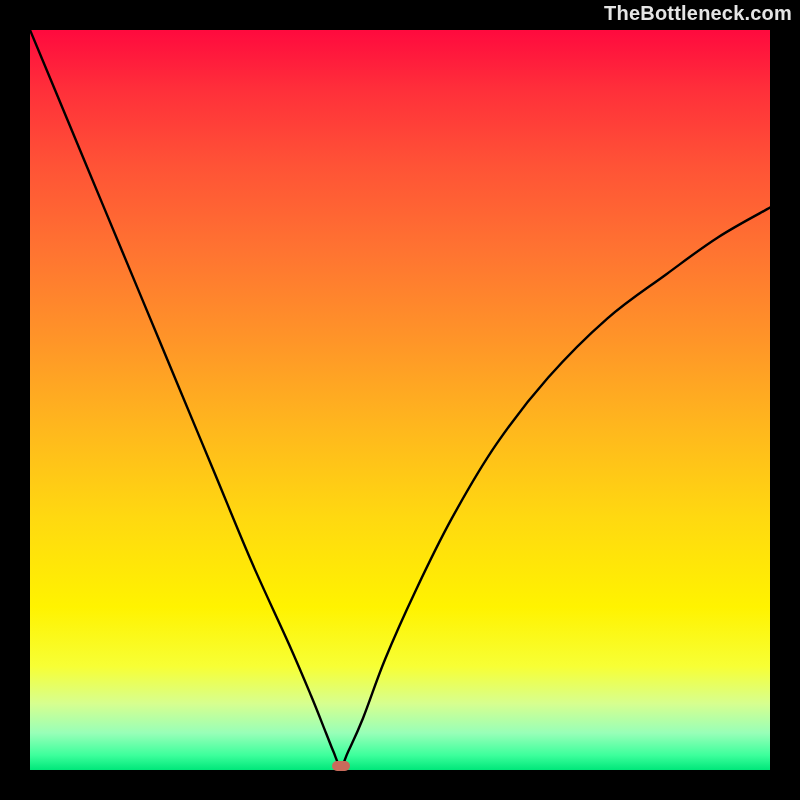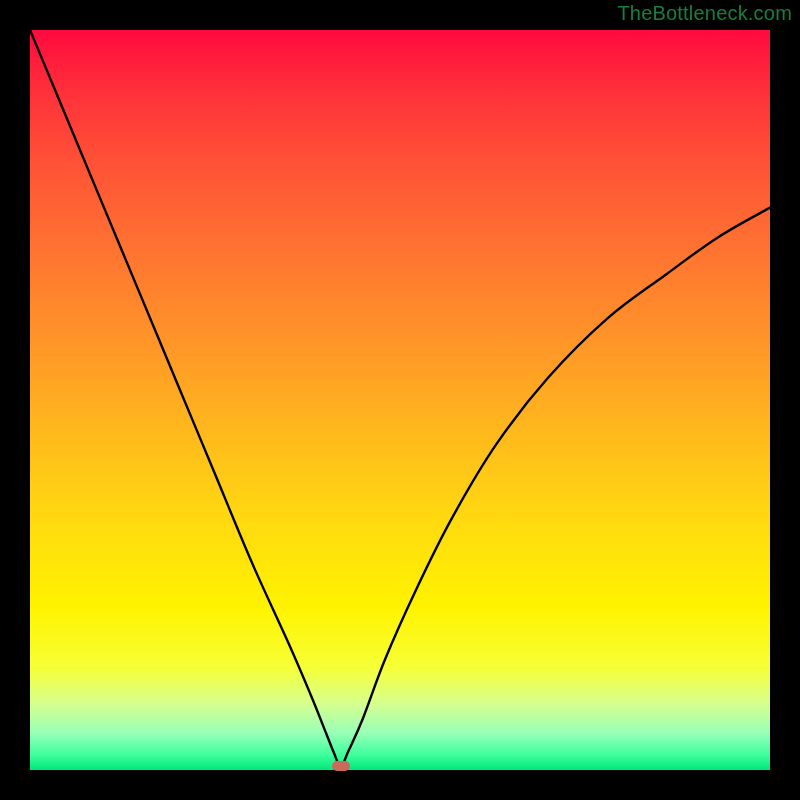--- a/index.html
+++ b/index.html
@@ -14,23 +14,23 @@
   .frame {
     position: relative;
     width: 800px;
     height: 800px;
     background: #000;
   }
   .watermark {
     position: absolute;
     top: 2px;
     right: 8px;
-    color: #15803d;
+    color: #e5e5e5;
     font-size: 20px;
-    font-weight: 400;
+    font-weight: 700;
     letter-spacing: 0.2px;
     z-index: 5;
   }
   .plot {
     position: absolute;
     left: 30px;
     top: 30px;
     width: 740px;
     height: 740px;
     background: linear-gradient(

